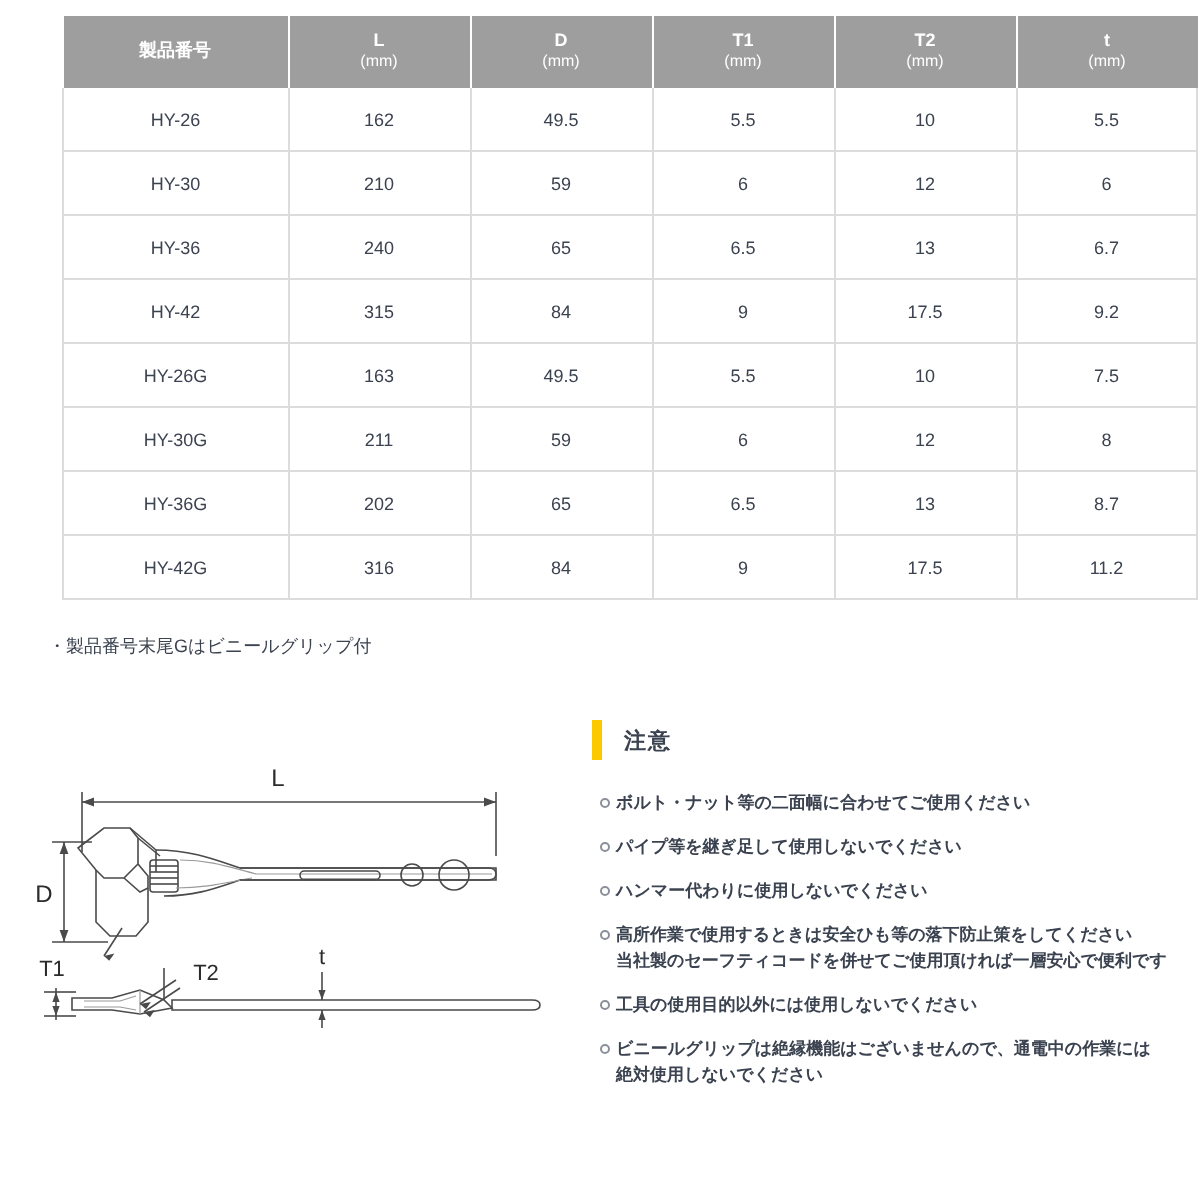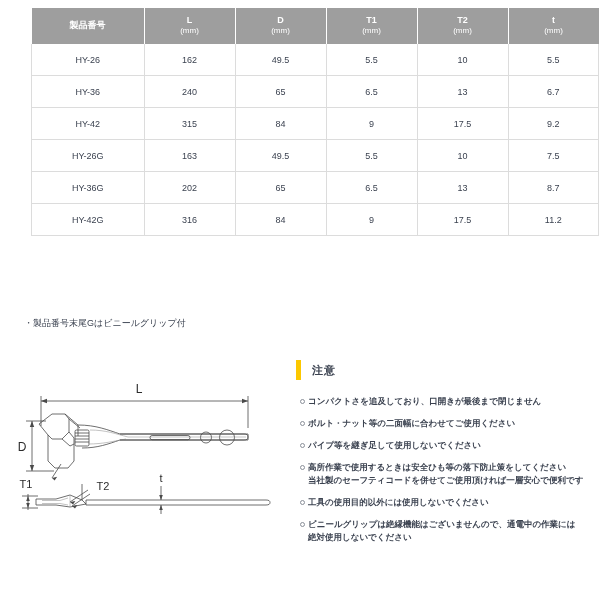--- a/index.html
+++ b/index.html
@@ -90,20 +90,28 @@
       <tbody>
         <tr>
           <td>HY-26</td>
           <td>162</td>
           <td>49.5</td>
           <td>5.5</td>
           <td>10</td>
           <td>5.5</td>
         </tr>
         <tr>
+          <td>HY-30</td>
+          <td>210</td>
+          <td>59</td>
+          <td>6</td>
+          <td>12</td>
+          <td>6</td>
+        </tr>
+        <tr>
           <td>HY-36</td>
           <td>240</td>
           <td>65</td>
           <td>6.5</td>
           <td>13</td>
           <td>6.7</td>
         </tr>
         <tr>
           <td>HY-42</td>
           <td>315</td>
@@ -114,20 +122,28 @@
         </tr>
         <tr>
           <td>HY-26G</td>
           <td>163</td>
           <td>49.5</td>
           <td>5.5</td>
           <td>10</td>
           <td>7.5</td>
         </tr>
         <tr>
+          <td>HY-30G</td>
+          <td>211</td>
+          <td>59</td>
+          <td>6</td>
+          <td>12</td>
+          <td>8</td>
+        </tr>
+        <tr>
           <td>HY-36G</td>
           <td>202</td>
           <td>65</td>
           <td>6.5</td>
           <td>13</td>
           <td>8.7</td>
         </tr>
         <tr>
           <td>HY-42G</td>
           <td>316</td>
@@ -220,29 +236,29 @@
   </div>
 
   <div class="caution">
     <div class="caution-head">
       <div class="caution-bar"></div>
       <div class="caution-title">注意</div>
     </div>
     <div class="caution-list">
       <div class="c-item">
         <span class="c-bullet"></span>
-        <span class="c-text">コンパクトさを追及しており、口開きが最後まで閉じません</span>
-      </div>
-      <div class="c-item">
-        <span class="c-bullet"></span>
         <span class="c-text">ボルト・ナット等の二面幅に合わせてご使用ください</span>
       </div>
       <div class="c-item">
         <span class="c-bullet"></span>
         <span class="c-text">パイプ等を継ぎ足して使用しないでください</span>
+      </div>
+      <div class="c-item">
+        <span class="c-bullet"></span>
+        <span class="c-text">ハンマー代わりに使用しないでください</span>
       </div>
       <div class="c-item">
         <span class="c-bullet"></span>
         <span class="c-text" style="white-space:pre-line">高所作業で使用するときは安全ひも等の落下防止策をしてください
 当社製のセーフティコードを併せてご使用頂ければ一層安心で便利です</span>
       </div>
       <div class="c-item">
         <span class="c-bullet"></span>
         <span class="c-text">工具の使用目的以外には使用しないでください</span>
       </div>

